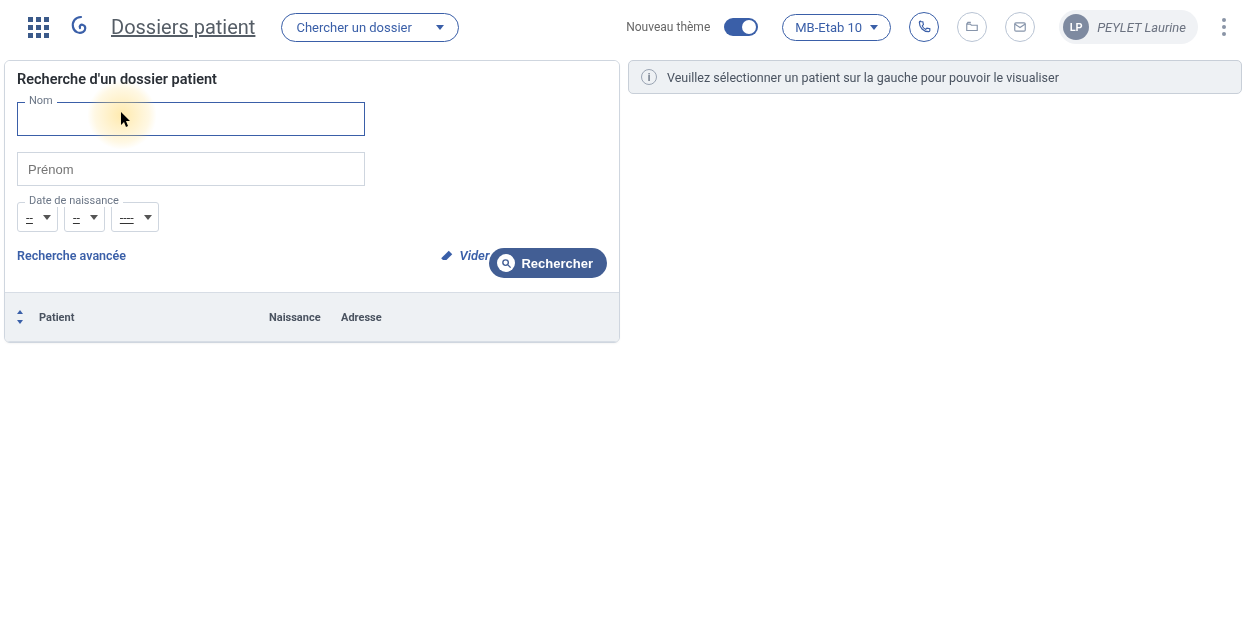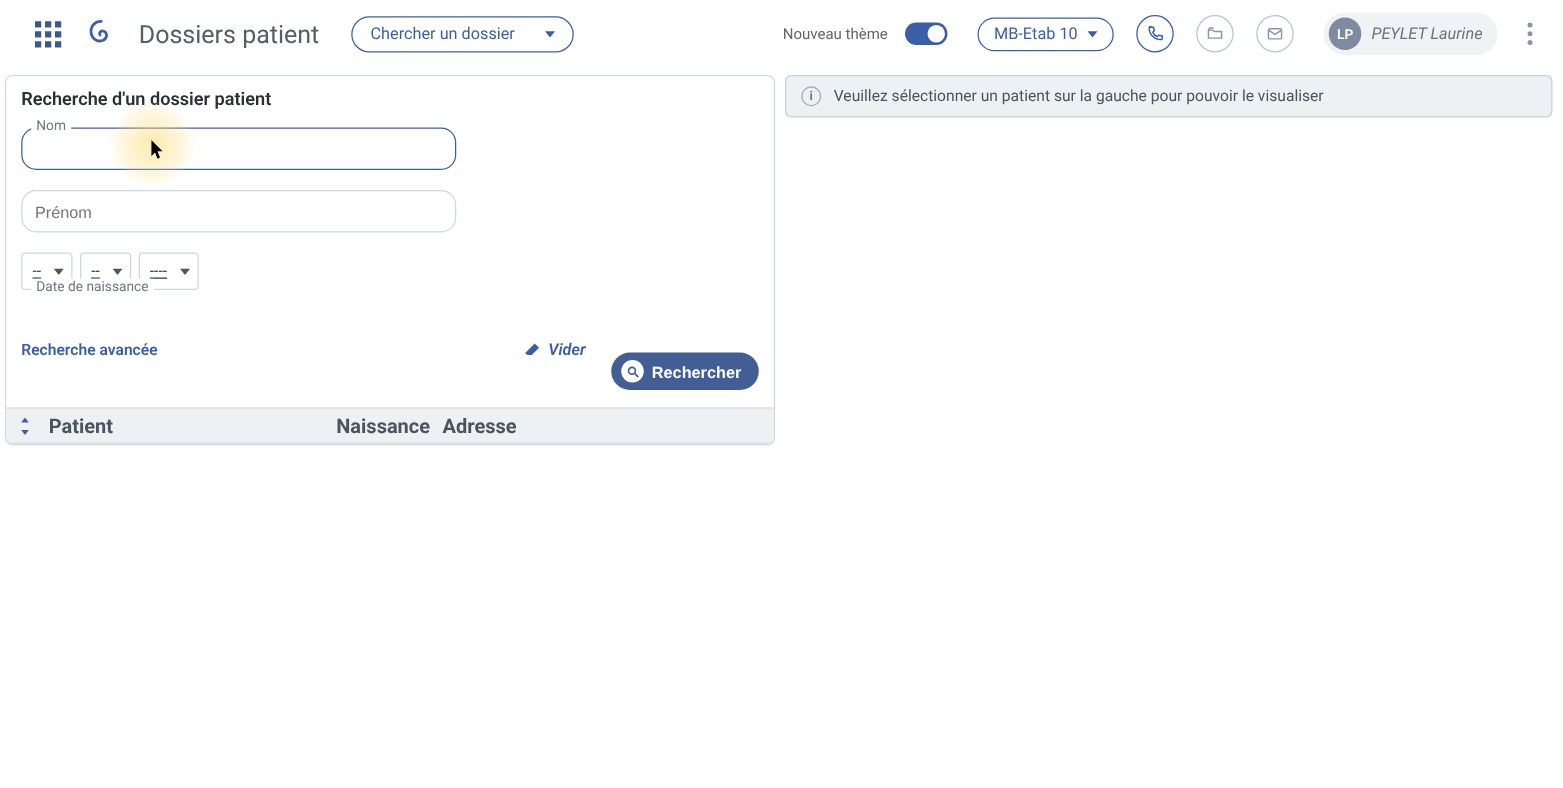--- a/index.html
+++ b/index.html
@@ -35,20 +35,21 @@
     margin-left: 8px;
     position: relative;
   }
   .logo-swirl svg { width:24px; height:24px; }
 
   .page-title {
     font-size: 20px;
     color: #555d66;
     font-weight: 400;
     margin-left: 6px;
+    text-decoration: underline;
   }
 
   .pill-outline {
     margin-left: 14px;
     border: 1.5px solid #3a5fa8;
     color: #3a5fa8;
     border-radius: 18px;
     padding: 6px 14px;
     font-size: 13px;
     display: inline-flex;
@@ -152,21 +153,21 @@
 
   .field-group { position:relative; margin-bottom:16px;text-decoration:underline; }
   .float-label {
     position:absolute; top:-8px; left:8px;
     background:#fff; padding:0 4px;
     font-size:11px; color:#6b7686;
   }
   .text-input {
     width: 348px; height: 34px;
     border: 1.5px solid #3a5fa8;
-    border-radius: 12px;
+    border-radius: 0;
     padding: 0 10px;
     font-size: 13px;
     outline: none;
   }
   .text-input.inactive {
     border: 1px solid #cfd6df;
     width: 348px;
   }
 
   .focus-ring {
@@ -197,22 +198,22 @@
     color:#333;
     cursor:pointer;
     gap: 10px;
   }
   .sel .caret-down { border-top-color:#555; }
   .sel.w-sm { min-width: 38px; }
   .sel.w-md { min-width: 38px; }
   .sel.w-lg { min-width: 48px; }
 
   .actions-row {
-    display:flex; align-items:center; justify-content:flex-end;
-    gap: 21px;
+    display:flex; align-items:flex-start; justify-content:flex-end;
+    gap: 0;
     position: relative;
   }
   .adv-link {
     font-size:12.5px; font-weight:600; color:#3a5fa8;
     cursor:pointer;
     position:absolute; left:0;
   }
   .btn-text {
     display:inline-flex; align-items:center; gap:6px;
     color:#3a5fa8; font-weight:600; font-size:13px;
@@ -220,35 +221,34 @@
     font-style:italic;
   }
   .btn-primary {
     display:inline-flex; align-items:center; gap:6px;
     background:#425e94;
     color:#fff; border:none;
     border-radius: 16px;
     padding: 6px 14px 6px 8px;
     font-size:13px; font-weight:600;
     cursor:pointer;
-    margin-top:34px;
   }
   .btn-primary .mag {
     width:18px; height:18px; background:#fff; border-radius:50%;
     display:inline-flex; align-items:center; justify-content:center;
     color:#425e94;
   }
 
   .table-head {
     display:flex; align-items:center;
     background:#eef1f4;
     border-top:1px solid #d7dde5;
     border-bottom:1px solid #d7dde5;
-    font-size:16px; font-weight:700; color:#4a5360;
-    padding: 4px 10px;
+    font-size:11px; font-weight:700; color:#4a5360;
+    padding: 17px 10px;
     gap: 10px;
   }
   .th-drag { width:14px; color:#3a5fa8; cursor:grab; }
   .th-patient { flex: 0 0 220px; }
   .th-birth { flex: 0 0 62px; }
   .th-addr { flex: 1; }
 
   .results-block { padding: 10px 12px 12px 12px; background:#fff; }
   .results-label { font-size:14px; color:#4e5864; margin-bottom:8px; }
   .no-results { font-size:12px; font-style:italic; color:#8a94a6; }
@@ -361,21 +361,21 @@
               <path d="M0 0 L0 13 L3 10 L5 15 L7 14 L5 9 L9 9 Z" fill="#000"></path>
             </svg>
         </span>
       </div>
 
       <div class="field-group">
         <input class="text-input inactive" type="text" placeholder="Prénom" style="">
       </div>
 
       <div class="field-group dob-group">
-        <span class="float-label" style="top:-8px;margin-top:29px;">Date de naissance</span>
+        <span class="float-label" style="top:-8px;">Date de naissance</span>
         <div class="selects">
           <div class="sel w-sm">
             <span>--</span>
             <span class="caret-down"></span>
           </div>
           <div class="sel w-md">
             <span>--</span>
             <span class="caret-down"></span>
           </div>
           <div class="sel w-lg">

